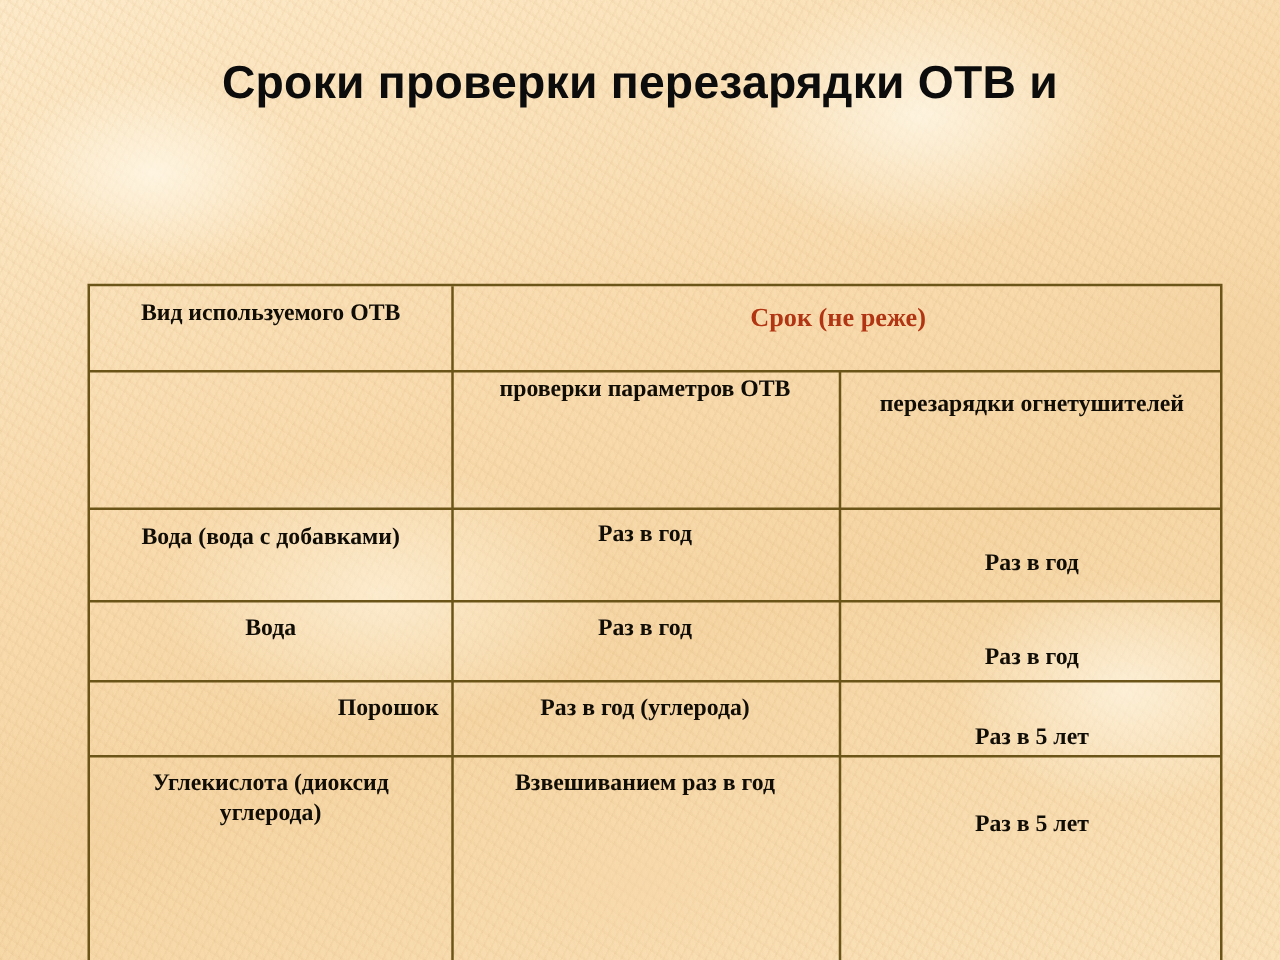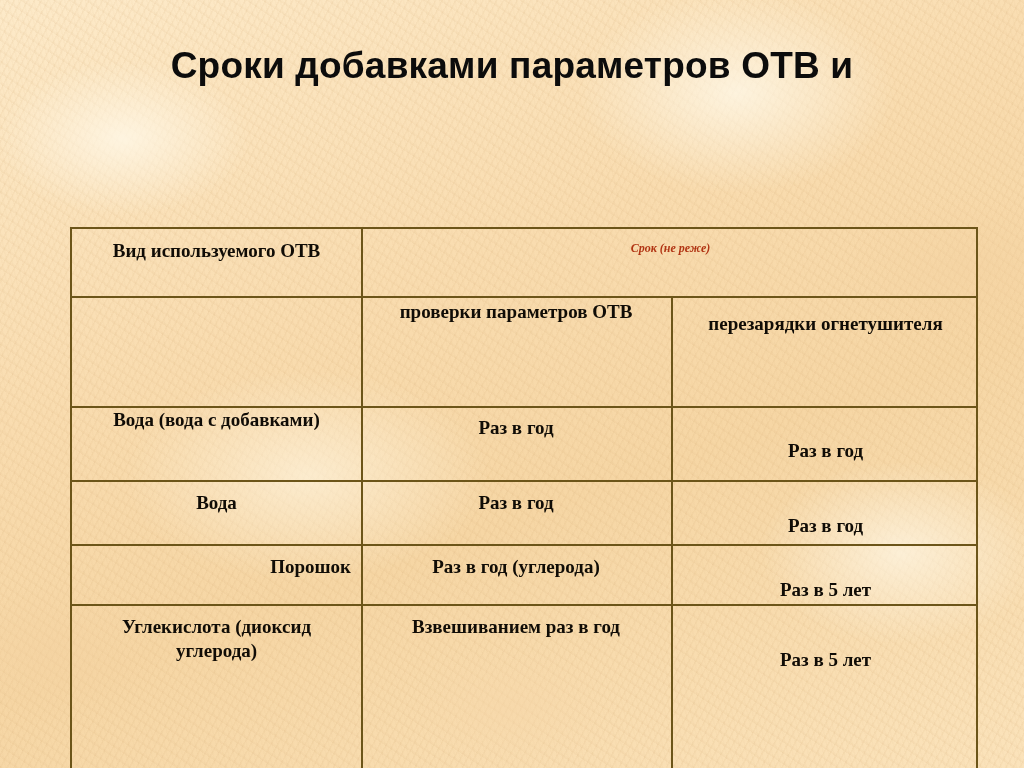--- a/index.html
+++ b/index.html
@@ -84,55 +84,55 @@
 
   .cell {
     position: absolute;
     box-sizing: border-box;
     color: #100c06;
     font-weight: bold;
     text-align: center;
     line-height: 1.28;
   }
   .c-head      { font-size: 19px; }
-  .c-head-span { font-size: 12px; color: #b13413; font-style: italic; }
+  .c-head-span { font-size: 21px; color: #b13413; }
   .c-sub       { font-size: 19px; }
   .c-body      { font-size: 19px; }
 
   .pad { padding: 0 10px; }
 </style>
 </head>
 <body>
 
 <div id="slide">
 
   <div id="title-block">
-    <div class="title-line">Сроки добавками параметров ОТВ и</div>
+    <div class="title-line">Сроки проверки перезарядки ОТВ и</div>
   </div>
 
   <div id="params-table">
 
     <div class="grid">
       <div class="hline" style="top:67px"></div>
       <div class="hline" style="top:177px"></div>
       <div class="hline" style="top:251px"></div>
       <div class="hline" style="top:315px"></div>
       <div class="hline" style="top:375px"></div>
 
       <div class="vline" style="left:289px; top:0; bottom:0"></div>
       <div class="vline" style="left:599px; top:67px; bottom:0"></div>
     </div>
 
     <div class="cell c-head pad" style="left:0; top:0; width:289px; height:67px; padding-top:10px;">Вид используемого ОТВ</div>
     <div class="cell c-head-span pad" style="left:291px; top:0; width:615px; height:67px; padding-top:12px;">Срок (не реже)</div>
 
     <div class="cell c-sub pad" style="left:291px; top:69px; width:306px; height:108px; padding-top:2px;">проверки параметров ОТВ</div>
-    <div class="cell c-sub pad" style="left:601px; top:69px; width:305px; height:108px; padding-top:14px;">перезарядки огнетушителя</div>
+    <div class="cell c-sub pad" style="left:601px; top:69px; width:305px; height:108px; padding-top:14px;">перезарядки огнетушителей</div>
 
-    <div class="cell c-body pad" style="left:0; top:179px; width:289px; height:72px; ">Вода (вода с добавками)</div>
+    <div class="cell c-body pad" style="left:0; top:179px; width:289px; height:72px; padding-top:10px;">Вода (вода с добавками)</div>
     <div class="cell c-body pad" style="left:291px; top:179px; width:306px; height:72px; padding-top:8px;">Раз в год</div>
     <div class="cell c-body pad" style="left:601px; top:179px; width:305px; height:72px; padding-top:31px;">Раз в год</div>
 
     <div class="cell c-body pad" style="left:0; top:253px; width:289px; height:62px; padding-top:9px;">Вода</div>
     <div class="cell c-body pad" style="left:291px; top:253px; width:306px; height:62px; padding-top:9px;">Раз в год</div>
     <div class="cell c-body pad" style="left:601px; top:253px; width:305px; height:62px; padding-top:32px;">Раз в год</div>
 
     <div class="cell c-body pad" style="left:0; top:317px; width:289px; height:58px; padding-top:9px;text-align:right;">Порошок</div>
     <div class="cell c-body pad" style="left:291px; top:317px; width:306px; height:58px; padding-top:9px;">Раз в год (углерода)</div>
     <div class="cell c-body pad" style="left:601px; top:317px; width:305px; height:58px; padding-top:32px;">Раз в 5 лет</div>

